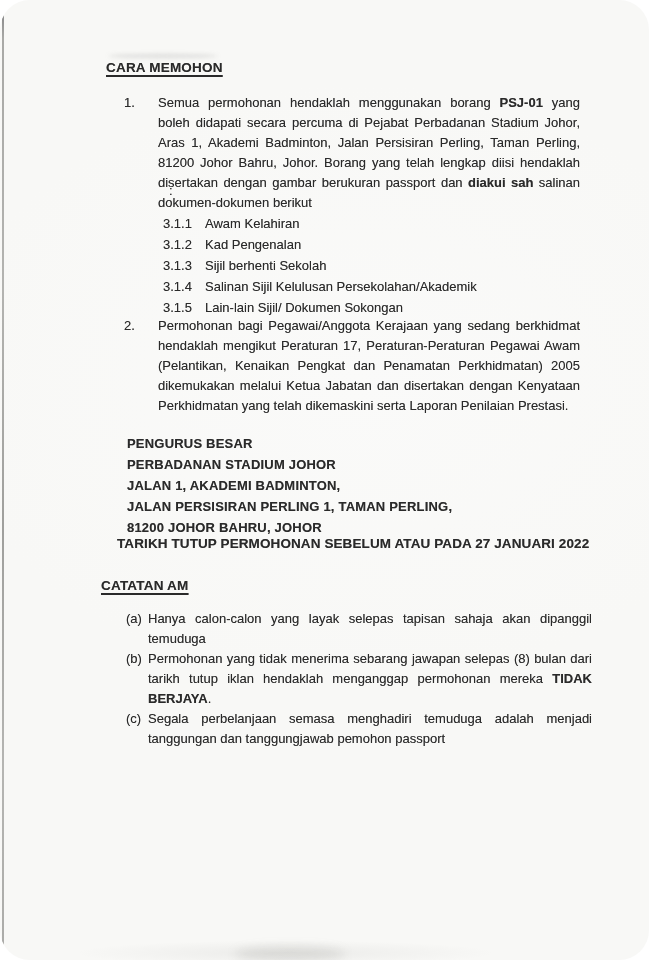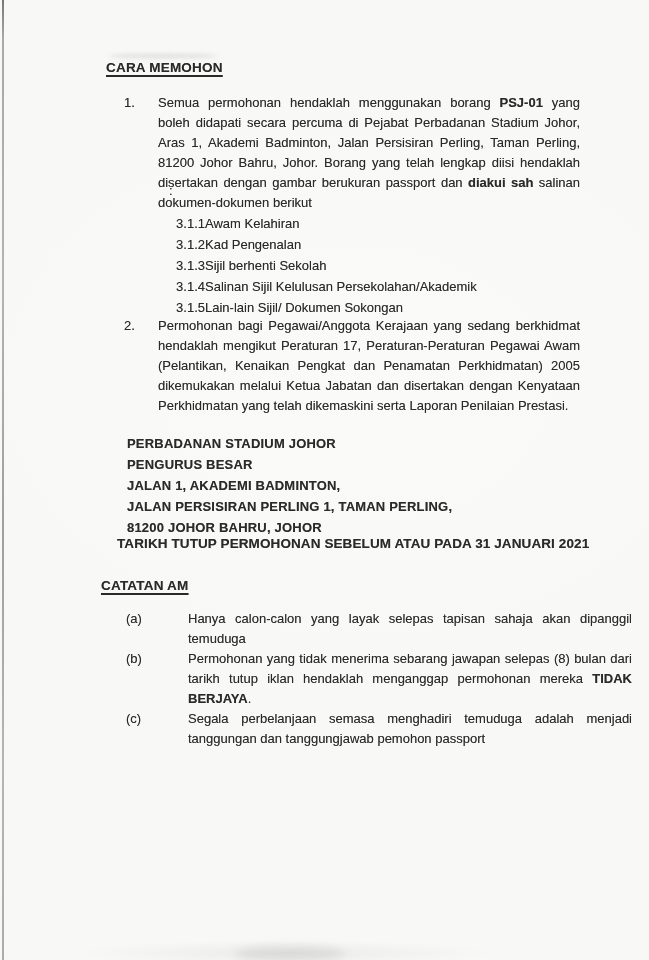--- a/index.html
+++ b/index.html
@@ -6,20 +6,21 @@
   .page{
     position:relative;
     width:649px;height:960px;
     background:
       radial-gradient(ellipse 300px 18px at 285px 953px, rgba(120,120,118,0.10), rgba(120,120,118,0) 70%),
       radial-gradient(ellipse 420px 300px at 55% 40%, rgba(250,250,249,1), rgba(248,248,246,1)),
       #fbfbfa;
     font-family:"Liberation Sans","DejaVu Sans",sans-serif;
     color:#2a2a2a;
     overflow:hidden;
+    border-radius:30px;
   }
   .page *{text-shadow:0 0 0.5px rgba(70,70,70,0.55);}
   .edge-line{
     position:absolute;left:2px;top:0;width:2px;height:960px;
     background:linear-gradient(#77777a 0%,#a9a9a6 4%,#b3b3b0 30%,#9f9f9c 55%,#b5b5b2 80%,#ababa8 100%);
     text-shadow:none;
   }
   .smudge-top{
     position:absolute;left:108px;top:54px;width:110px;height:4px;
     background:rgba(125,125,122,0.22);filter:blur(2px);border-radius:50%;text-shadow:none;
@@ -34,29 +35,29 @@
     white-space:nowrap;
   }
   .h-cara{left:106px;top:60px;}
   .h-catatan{left:101px;top:578px;}
   .num-para{position:absolute;left:124px;width:456px;display:flex;font-size:13px;line-height:20px;}
   .p1{top:93px;}
   .p2{top:316px;}
   .marker{flex:none;width:34px;}
   .ptext{flex:none;width:422px;text-align:justify;}
   .colon{position:absolute;left:169px;top:183px;font-size:13px;}
-  .doclist{position:absolute;left:163px;top:213px;font-size:13px;line-height:21px;text-align:right;}
+  .doclist{position:absolute;left:163px;top:213px;font-size:13px;line-height:21px;}
   .dlrow{display:flex;}
   .dlnum{flex:none;width:42px;}
   .address{position:absolute;left:127px;top:433px;font-size:13px;font-weight:bold;line-height:21px;letter-spacing:0.2px;}
   .deadline{position:absolute;left:117px;top:536px;font-size:13.5px;font-weight:bold;letter-spacing:0.1px;white-space:nowrap;}
   .notes{position:absolute;left:126px;top:609px;width:466px;font-size:13px;line-height:20px;}
   .note{display:flex;}
   .nmarker{flex:none;width:22px;}
-  .ntext{flex:none;width:444px;text-align:justify;margin-left:40px;}
+  .ntext{flex:none;width:444px;text-align:justify;}
   b{font-weight:bold;}
 </style>
 </head>
 <body>
 
 <div class="page">
   <div class="edge-line"></div>
   <div class="smudge-top"></div>
   <div class="smudge-bottom"></div>
 
@@ -90,28 +91,28 @@
       <span class="dllabel">Lain-lain Sijil/ Dokumen Sokongan</span>
     </div>
   </div>
 
   <div class="num-para p2">
     <span class="marker">2.</span>
     <span class="ptext">Permohonan bagi Pegawai/Anggota Kerajaan yang sedang berkhidmat hendaklah mengikut Peraturan 17, Peraturan-Peraturan Pegawai Awam (Pelantikan, Kenaikan Pengkat dan Penamatan Perkhidmatan) 2005 dikemukakan melalui Ketua Jabatan dan disertakan dengan Kenyataan Perkhidmatan yang telah dikemaskini serta Laporan Penilaian Prestasi.</span>
   </div>
 
   <div class="address">
+    <div>PENGURUS BESAR</div>
     <div>PERBADANAN STADIUM JOHOR</div>
-    <div>PENGURUS BESAR</div>
     <div>JALAN 1, AKADEMI BADMINTON,</div>
     <div>JALAN PERSISIRAN PERLING 1, TAMAN PERLING,</div>
     <div>81200 JOHOR BAHRU, JOHOR</div>
   </div>
 
-  <div class="deadline">TARIKH TUTUP PERMOHONAN SEBELUM ATAU PADA 31 JANUARI 2021</div>
+  <div class="deadline">TARIKH TUTUP PERMOHONAN SEBELUM ATAU PADA 27 JANUARI 2022</div>
 
   <div class="h h-catatan">CATATAN AM</div>
 
   <div class="notes">
     <div class="note">
       <span class="nmarker">(a)</span>
       <span class="ntext"><span>Hanya calon-calon yang layak selepas tapisan sahaja akan dipanggil temuduga</span><b></b><span></span></span>
     </div>
     <div class="note">
       <span class="nmarker">(b)</span>

